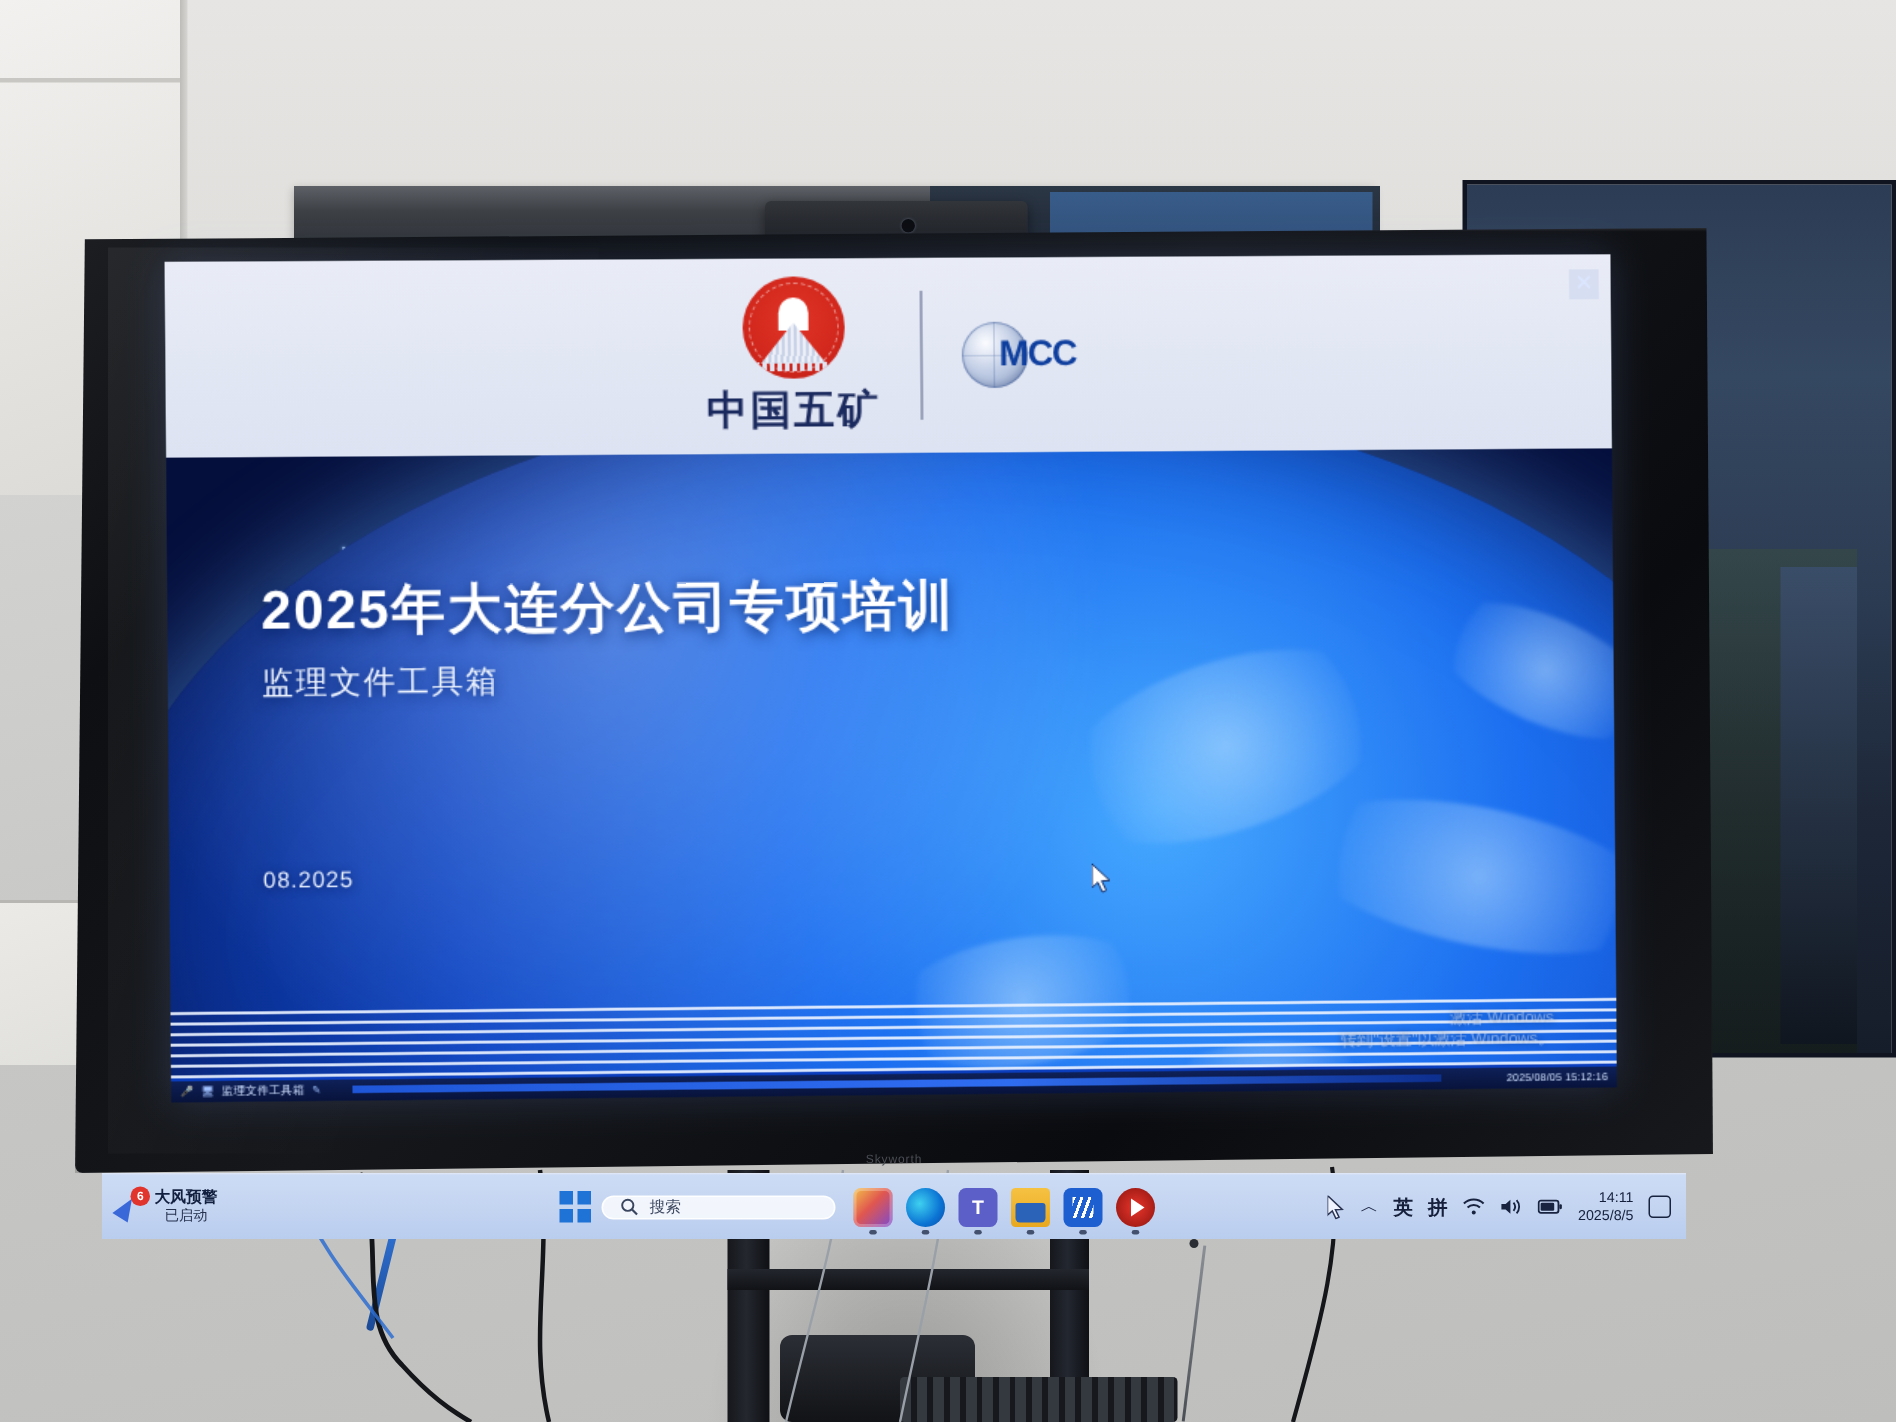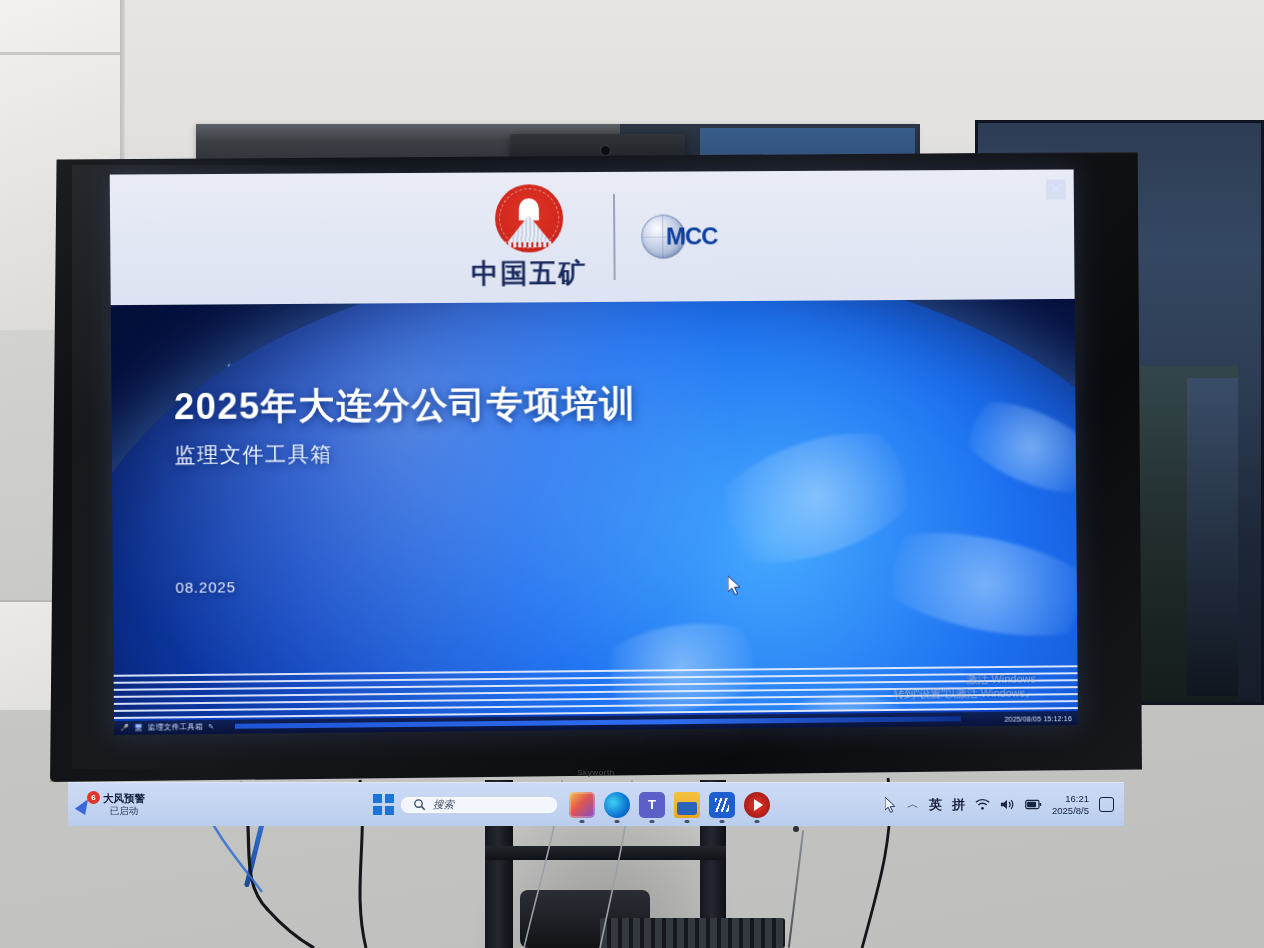--- a/index.html
+++ b/index.html
@@ -180,21 +180,21 @@
   .tb-wtext { line-height:1.25; }
   .tb-wtitle { font-size:10.5px; color:#13203f; font-weight:bold; }
   .tb-wsub { font-size:9.5px; color:#26324e;text-align:center; }
 
   .tb-center { display:flex; align-items:center; gap:7px; margin:0 auto; }
   .win-logo { width:21px; height:21px; display:grid; grid-template-columns:1fr 1fr;
     grid-template-rows:1fr 1fr; gap:2.4px; }
   .win-logo i { background:#1f72d6; display:block; }
   .tb-search { width:156px; height:16px; border-radius:14px;
     background:rgba(255,255,255,.78); border:1px solid rgba(255,255,255,.9);
-    display:flex; align-items:center; gap:7px; padding:0 11px;font-style:italic; }
+    display:flex; align-items:center; gap:7px; padding:0 11px; }
   .tb-search span.ph { font-size:10.5px; color:#3f4a63; }
   .tb-icons { display:flex; align-items:center; gap:9px; margin-left:5px; }
   .tb-app { width:26px; height:26px; border-radius:5px; position:relative; }
   .tb-app:after { content:""; position:absolute; left:50%; transform:translateX(-50%);
     bottom:-5px; width:5px; height:2.5px; border-radius:2px; background:#44516e; }
   .app-widget { background:linear-gradient(135deg,#f3c14a,#e0574f 45%,#7b4ad1);
     box-shadow:inset 0 0 0 2px rgba(255,255,255,.25); }
   .app-edge { background:radial-gradient(circle at 35% 40%,#3ed0f0,#0b74d4 60%,#0a4aa5); border-radius:50%; }
   .app-teams { background:#5b5fc7; color:#fff; font-size:13px; font-weight:bold;
     text-align:center; line-height:26px; }
@@ -400,21 +400,21 @@
           <path d="M11.8 1.8 A7 7 0 0 1 11.8 11.2" fill="none" stroke="#18233f" stroke-width="1.3"></path>
         </svg>
 
         <svg width="17" height="11" viewBox="0 0 18 11">
           <rect x="0.8" y="1.2" width="14" height="8.6" rx="1.6" fill="none" stroke="#18233f" stroke-width="1.3"></rect>
           <rect x="2.2" y="2.6" width="9.6" height="5.8" rx="1" fill="#18233f"></rect>
           <rect x="15.4" y="3.8" width="1.8" height="3.4" rx="0.8" fill="#18233f"></rect>
         </svg>
 
         <div class="tray-clock">
-          <div>16:21</div>
+          <div>14:11</div>
           <div>2025/8/5</div>
         </div>
 
         <div class="tray-bell"></div>
       </div>
     </div>
   </div>
 
   <div class="stand-shadow"></div>
   <div class="stand-col"></div>

